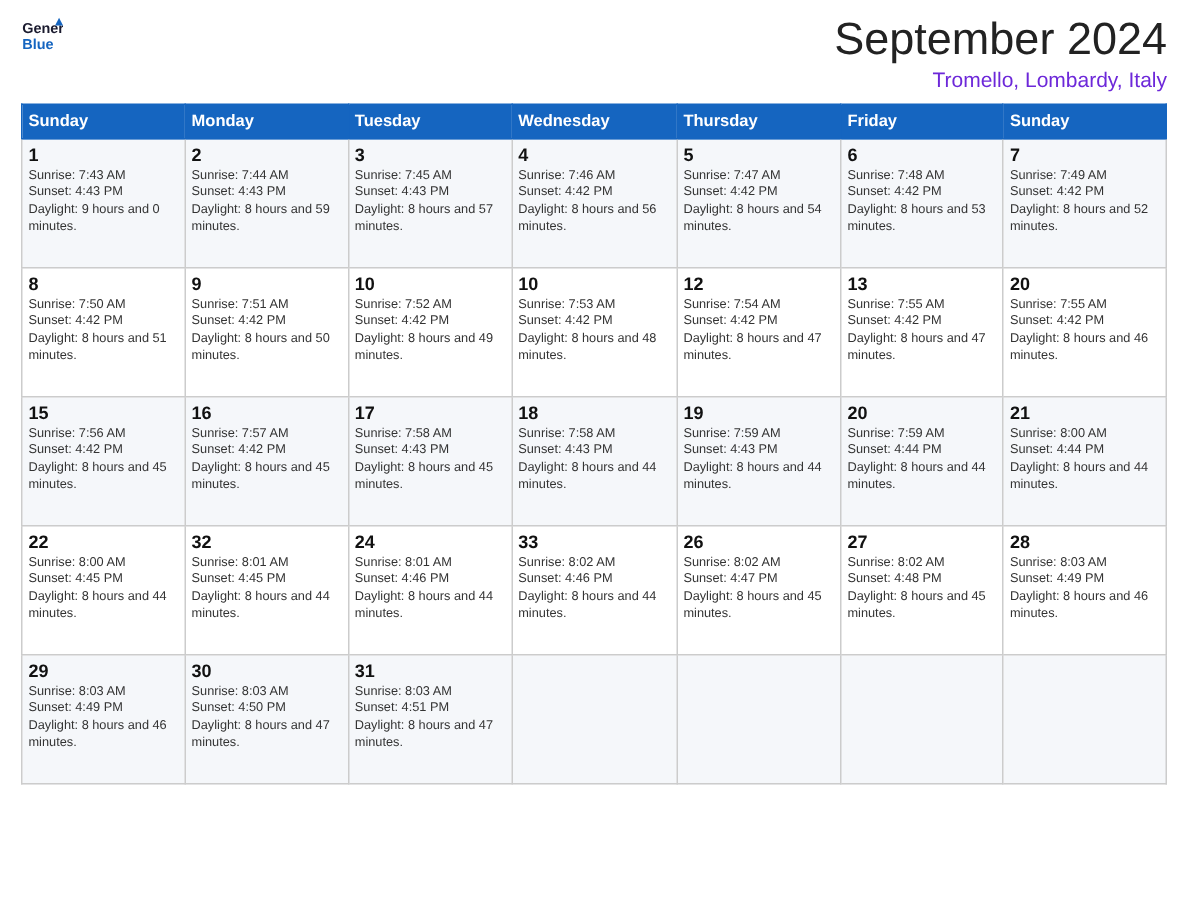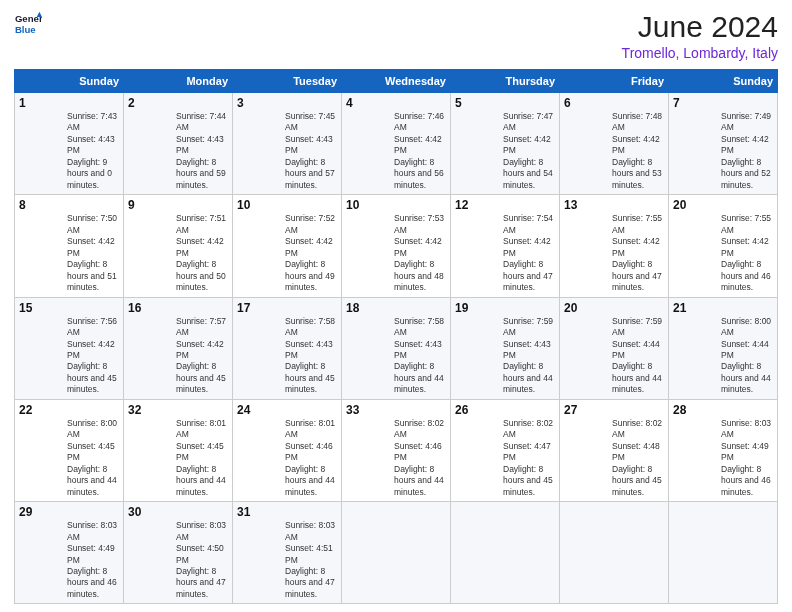--- a/index.html
+++ b/index.html
@@ -47,21 +47,21 @@
       width: 100%;
       border-collapse: collapse;
       font-size: 9.5px;
     }
     .calendar thead th {
       background: #1565c0;
       color: #fff;
       font-size: 11px;
       font-weight: bold;
       padding: 5px 4px;
-      text-align: right;
+      text-align: left;
       border: 1px solid #1565c0;
     }
     .calendar tbody td {
       border: 1px solid #ccc;
       vertical-align: top;
       padding: 3px 4px;
       width: 113px;
       height: 86px;
       background: #fff;
     }
@@ -75,40 +75,39 @@
       font-size: 12px;
       font-weight: bold;
       color: #111;
       display: block;
       margin-bottom: 1px;
     }
     .day-info {
       font-size: 8.5px;
       color: #333;
       line-height: 1.35;
-      margin-left: 48px;
     }
     .empty-cell {
       background: #f5f7fa !important;
     }
   </style>
 </head>
 <body>
 
 <div class="container">
   <div class="header-row">
     <div class="logo">
       <svg class="logo-icon" viewBox="0 0 32 32">
         <text x="1" y="14" font-size="11" font-weight="bold" fill="#1a1a2e" font-family="Arial">General</text>
         <text x="1" y="26" font-size="11" font-weight="bold" fill="#1565c0" font-family="Arial">Blue</text>
         <polygon points="26,8 32,8 29,2" fill="#1565c0"></polygon>
       </svg>
     </div>
     <div class="title-block">
-      <div class="month-title">June 2024</div>
+      <div class="month-title">September 2024</div>
       <div class="location-title">Tromello, Lombardy, Italy</div>
     </div>
   </div>
 
   <table class="calendar">
     <thead>
       <tr>
         <th>Sunday</th>
         <th>Monday</th>
         <th>Tuesday</th>

